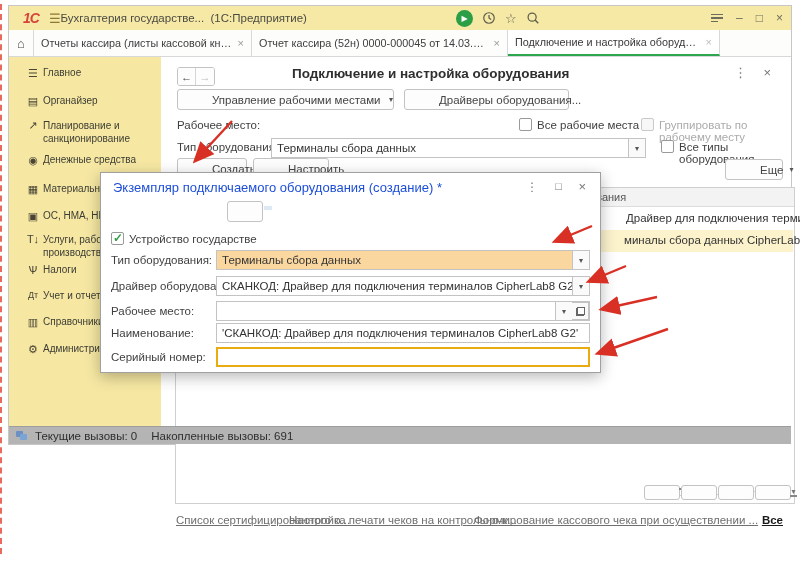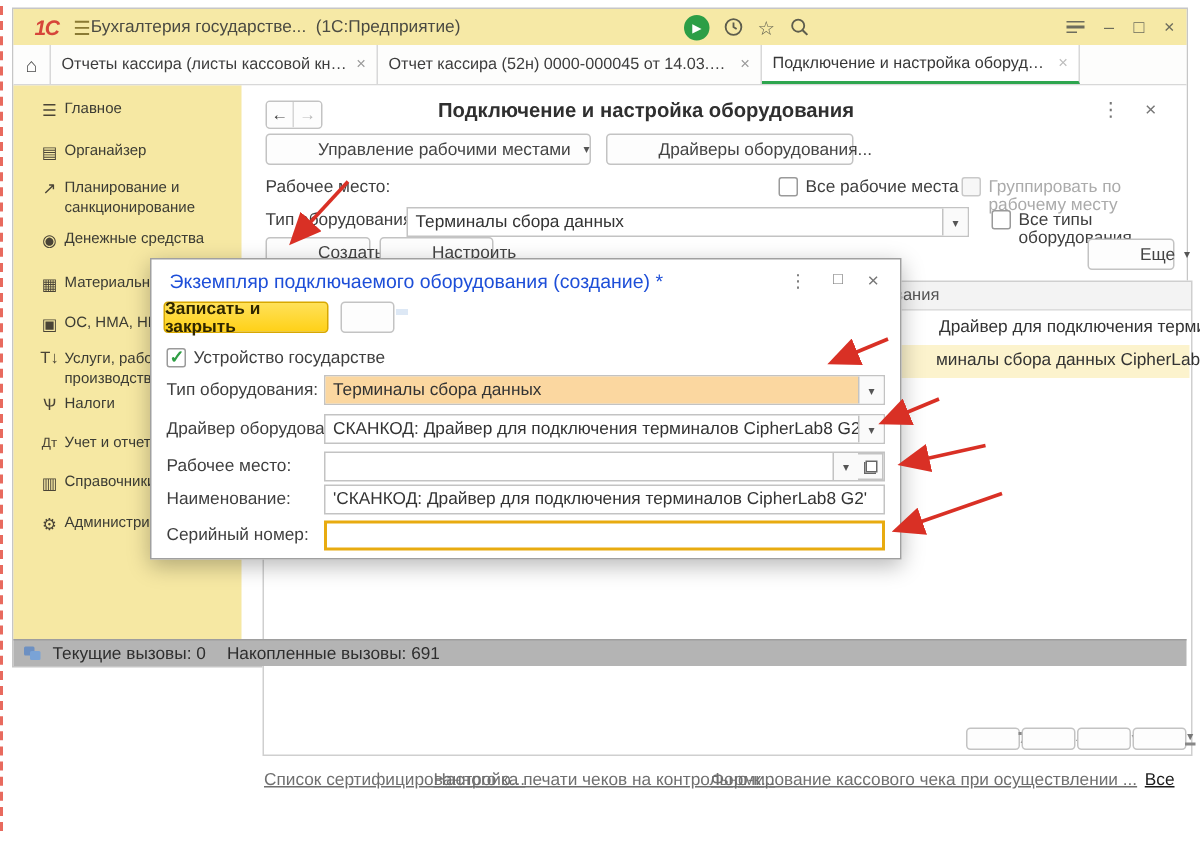--- a/index.html
+++ b/index.html
@@ -78,21 +78,21 @@
   .tbl-row1-txt { position:absolute; left:450px; top:24px; font-size:11.5px; color:#333; white-space:nowrap; }
   .tbl-row2 { position:absolute; left:1px; top:42px; right:1px; height:22px; background:#fcf3cd; }
   .tbl-row2-txt { position:absolute; left:447px; top:4px; font-size:11.5px; color:#333; white-space:nowrap; }
   .tbl-nav { position:absolute; right:3px; bottom:3px; display:flex; gap:1px; }
   .tbl-nav .btn { width:19px; height:15px; font-size:7px; color:#777; }
   .tbl-nav .bar-t { border-top:2px solid #888; padding-top:0; }
   .tbl-nav .bar-b { border-bottom:2px solid #888; }
 
   .links-row { position:absolute; left:0; right:0; top:457px; height:16px; }
   .link { position:absolute; font-size:11.5px; color:#6f6f6f; text-decoration:underline; white-space:nowrap; cursor:pointer; }
-  .link.all { font-weight:normal; color:#1a1a1a; }
+  .link.all { font-weight:bold; color:#1a1a1a; }
 
   
   #statusbar { position:absolute; left:0; right:0; bottom:0; height:18px; background:#b4b4b4; border-top:1px solid #9e9e9e; display:flex; align-items:center; font-size:11.5px; color:#2e2e2e; }
   .st-ico { width:11px; height:9px; margin:0 8px 0 7px; position:relative; }
   .st-ico::before, .st-ico::after { content:""; position:absolute; width:7px; height:6px; border-radius:1px; background:#5b87c5; }
   .st-ico::before { left:0; top:0; opacity:.8; } .st-ico::after { left:4px; top:3px; background:#7aa3d6; }
   .st-part { margin-right:14px; white-space:nowrap; }
 
   
   #dialog { position:absolute; left:100px; top:172px; width:501px; height:201px; background:#fff; border:1px solid #a0a0a0; box-shadow:0 4px 14px rgba(0,0,0,.28); z-index:10; }
@@ -302,21 +302,20 @@
       <span class="st-part"><span>Накопленные вызовы:</span> <span>691</span></span>
     </div>
   </div>
 
   <div id="dialog">
     <div class="dlg-title">Экземпляр подключаемого оборудования (создание) *</div>
     <span class="dlg-kebab">⋮</span>
     <span class="dlg-max">□</span>
     <span class="dlg-close">×</span>
 
-    <div class="save-close-btn">Записать и закрыть</div>
     <div class="btn save-ico-btn">
         <span class="floppy"></span>
       </div>
 
     <div class="cb checked dlg-cb"></div>
     <div class="cb-label dlg-cb-label">Устройство государстве</div>
 
     <div class="dlg-label" style="top:81px">Тип оборудования:</div>
     <div class="dlg-field combo" style="top:77px; height:20px">
       <span class="val" style="background:#fbd7a0">Терминалы сбора данных</span>

